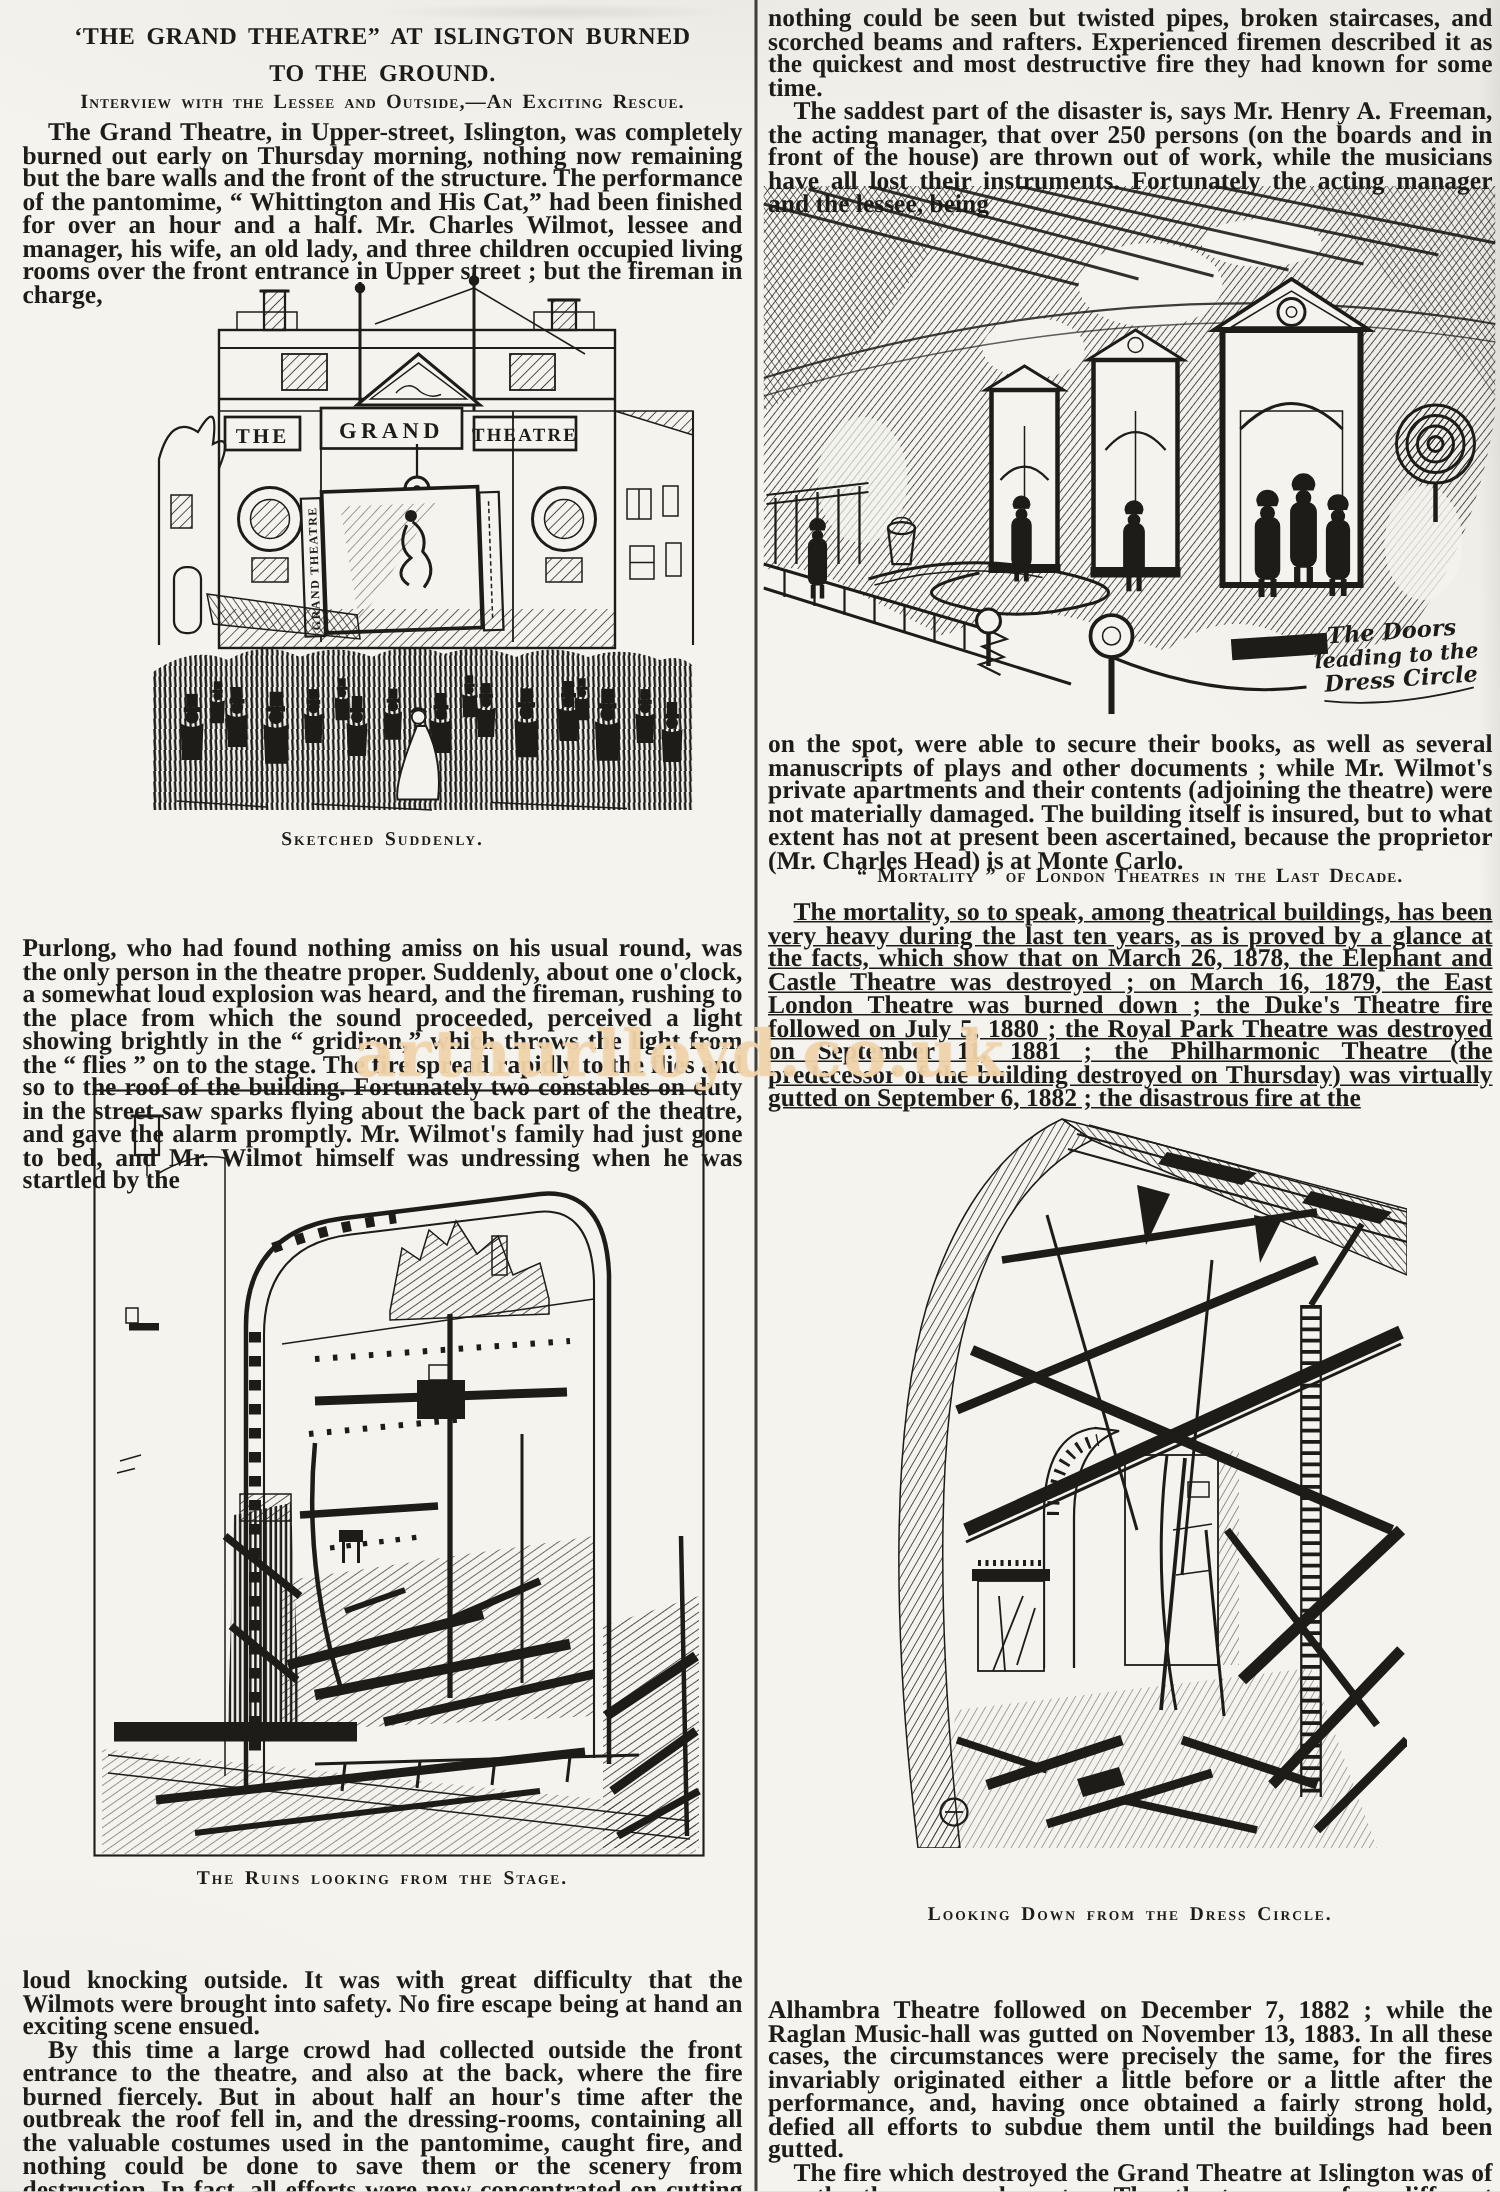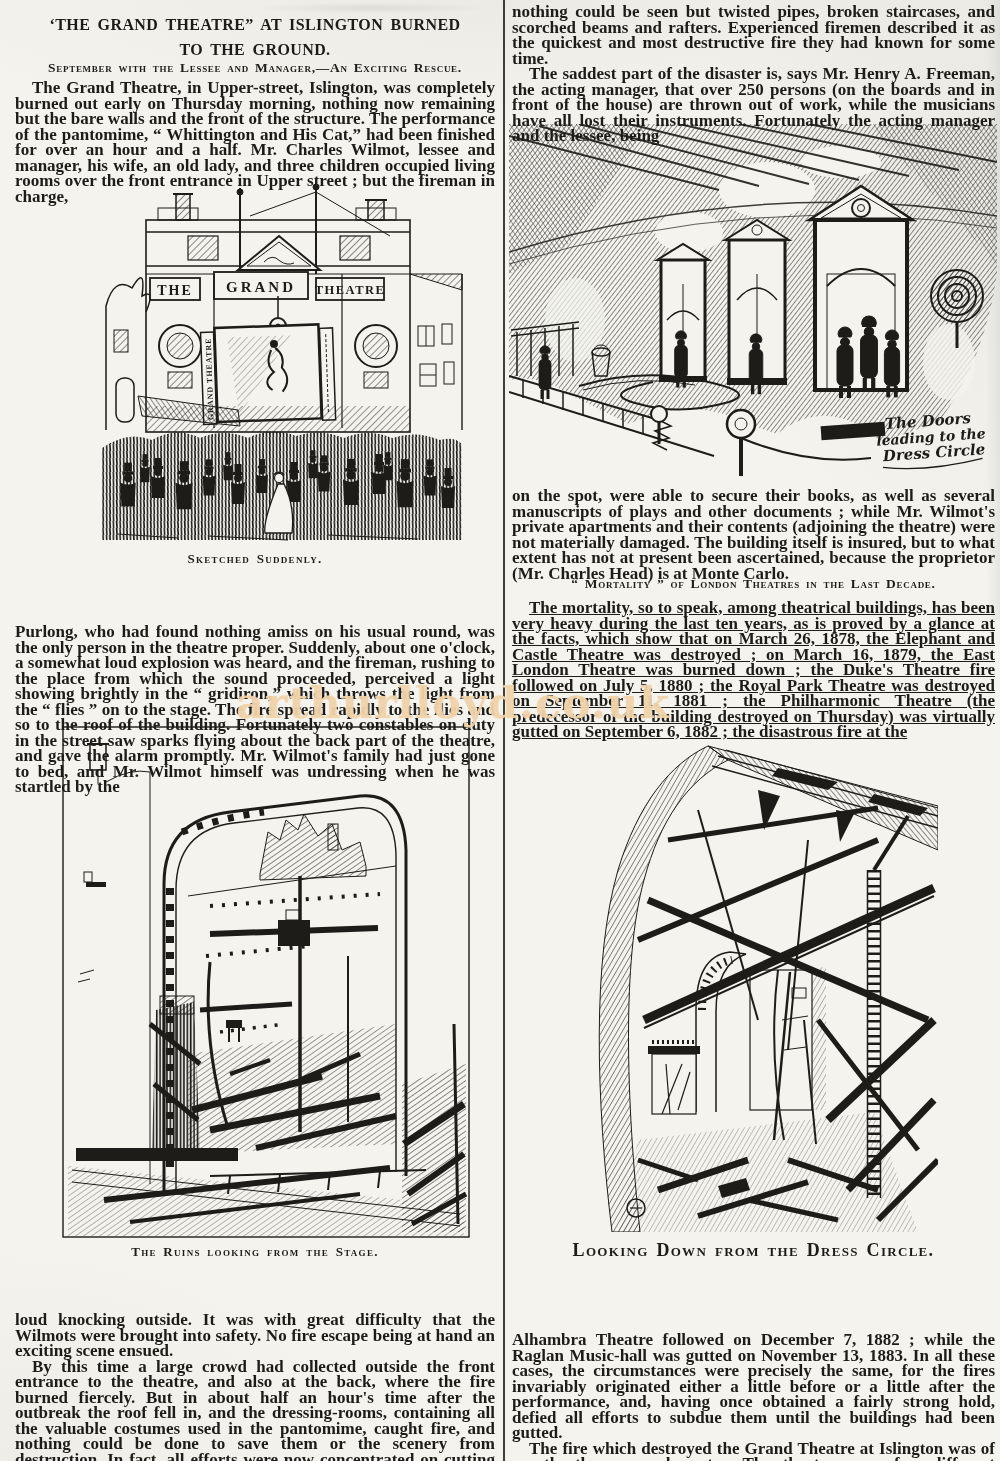--- a/index.html
+++ b/index.html
@@ -34,21 +34,21 @@
 
 <div class="page">
 
   <div class="abs divider"></div>
 
   <div class="abs smudge" style="left:250px;top:2px;width:240px;height:12px;background:radial-gradient(ellipse,rgba(110,108,100,.12),transparent 70%);"></div>
   <div class="abs smudge" style="left:986px;top:0;width:14px;height:620px;background:linear-gradient(90deg,transparent,rgba(110,108,100,.10));"></div>
 
   <div class="abs hl" style="top:16px;">‘THE GRAND THEATRE” AT ISLINGTON BURNED</div>
   <div class="abs hl" style="top:41px;">TO THE GROUND.</div>
-  <div class="abs sc" style="top:60px;left:14px;width:482px;font-size:13.5px;letter-spacing:.7px;word-spacing:2px;">September with the Lessee and Manager,—An Exciting Rescue.</div>
+  <div class="abs sc" style="top:60px;left:14px;width:482px;font-size:13.5px;letter-spacing:.7px;word-spacing:2px;">Interview with the Lessee and Outside,—An Exciting Rescue.</div>
 
   <div class="abs par" style="top:80px;left:15px;width:480px;">
     <p class="ind">The Grand Theatre, in Upper-street, Islington, was completely burned out early on Thursday morning, nothing now remaining but the bare walls and the front of the structure.  The performance of the pantomime, “ Whittington and His Cat,” had been finished for over an hour and a half.  Mr. Charles Wilmot, lessee and manager, his wife, an old lady, and three children occupied living rooms over the front entrance in Upper street ; but the fireman in charge,</p>
   </div>
 
   <div class="abs" style="top:178px;left:88px;z-index:2;">
     <svg width="378" height="368" viewBox="0 0 378 368">
       <defs>
         <pattern id="aH" patternUnits="userSpaceOnUse" width="5" height="5" patternTransform="rotate(45)">
             <line x1="0" y1="0" x2="0" y2="5" stroke="#1d1c19" stroke-width="1"></line>
@@ -489,21 +489,21 @@
           <line x1="170" y1="480" x2="260" y2="500" stroke-width="5"></line>
           <line x1="210" y1="440" x2="300" y2="470" stroke-width="6"></line>
           <line x1="60" y1="440" x2="120" y2="460" stroke-width="5"></line>
           <polygon points="140,466 168,458 172,470 144,478" fill="#1d1c19" stroke="none"></polygon>
           <circle cx="58" cy="488" r="9" stroke-width="1.5"></circle>
             <line x1="52" y1="488" x2="64" y2="488" stroke-width="1.2"></line>
         </g>
       </g>
     </svg>
   </div>
-  <div class="abs sc" style="top:1240px;left:512px;width:483px;font-size:18px;letter-spacing:1.3px;word-spacing:2px;">Looking Down from the Dress Circle.</div>
+  <div class="abs sc" style="top:1268px;left:512px;width:483px;font-size:13px;letter-spacing:1.3px;word-spacing:2px;">Looking Down from the Dress Circle.</div>
 
   <div class="abs par" style="top:1332px;left:512px;width:483px;">
     <p>Alhambra Theatre followed on December 7, 1882 ;  while the Raglan Music-hall was gutted on November 13, 1883.   In all these cases, the circumstances were precisely the same, for the fires invariably originated either a little before or a little after the performance, and, having once obtained a fairly strong hold, defied all efforts to subdue them until the buildings had been gutted.</p>
     <p class="ind">The fire which destroyed the Grand Theatre at Islington was of exactly the same character.   The theatre was of a different character to the majority of buildings serving the purposes of theatres outside the recognized theatrical neighbourhood.   It was a commodious and handsome structure, containing seats for nearly 3,000 people, and for the last four years has attracted large audiences drawn from the crowded North London population.</p>
     <p class="ind">Subscriptions are flowing in for the relief the sufferers.</p>
   </div>
 
   <div class="abs watermark">arthurlloyd.co.uk</div>
 
 </div>

